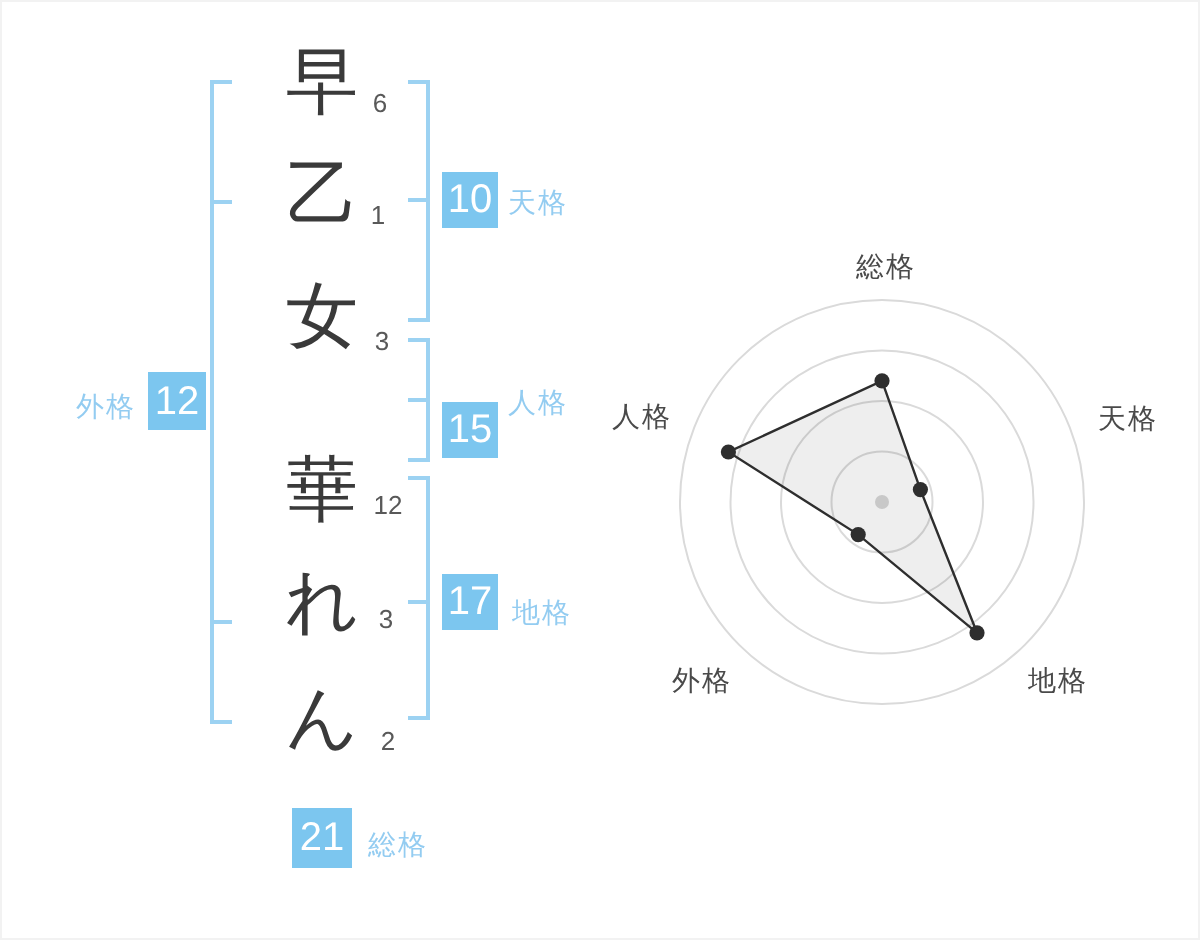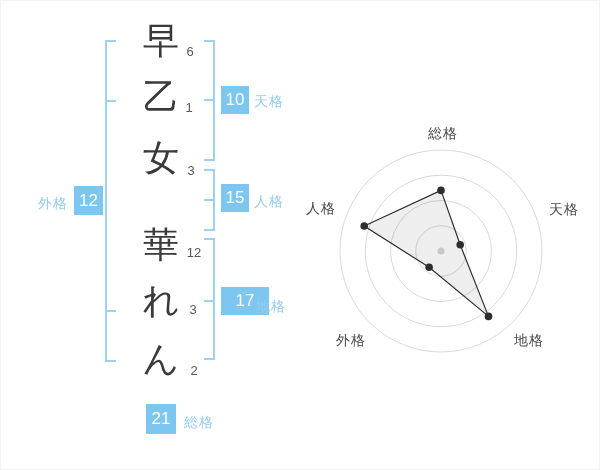--- a/index.html
+++ b/index.html
@@ -23,21 +23,21 @@
     font-size:36px;line-height:42px;color:var(--text-dark);
   }
   .strokeno{
     position:absolute;width:26px;text-align:center;
     font-size:13px;line-height:16px;color:var(--stroke-gray);
   }
   .badge{
     position:absolute;background:var(--badge-blue);
     display:flex;align-items:center;justify-content:center;
   }
-  .badge span{color:#ffffff;font-size:17px;line-height:20px;}
+  .badge span{color:#ffffff;font-size:20px;line-height:20px;}
   .blabel{
     position:absolute;font-size:14px;line-height:16px;letter-spacing:1px;
     color:var(--label-blue);white-space:nowrap;
   }
   .rlabel{
     position:absolute;font-size:14px;line-height:16px;letter-spacing:1px;
     color:#4a4a4a;white-space:nowrap;
   }
   .rlabel.center{width:60px;text-align:center;}
 </style>
@@ -78,26 +78,26 @@
   <div class="strokeno" style="left:177px;top:162px">3</div>
   <div class="strokeno" style="left:180px;top:244px">12</div>
   <div class="strokeno" style="left:179px;top:301px">3</div>
   <div class="strokeno" style="left:180px;top:362px">2</div>
 
   <div class="badge" style="left:220px;top:85px;width:28px;height:28px">
     <span>10</span>
   </div>
   <div class="blabel" style="left:253px;top:92px">天格</div>
 
-  <div class="badge" style="left:220px;top:183px;width:28px;height:28px">
+  <div class="badge" style="left:220px;top:200px;width:28px;height:28px">
     <span>15</span>
   </div>
   <div class="blabel" style="left:253px;top:192px">人格</div>
 
-  <div class="badge" style="left:220px;top:286px;width:48px;height:28px">
+  <div class="badge" style="left:220px;top:286px;width:28px;height:28px">
     <span>17</span>
   </div>
   <div class="blabel" style="left:255px;top:297px">地格</div>
 
   <div class="badge" style="left:73px;top:185px;width:29px;height:29px">
     <span>12</span>
   </div>
   <div class="blabel" style="left:37px;top:194px">外格</div>
 
   <div class="badge" style="left:145px;top:403px;width:30px;height:30px">

